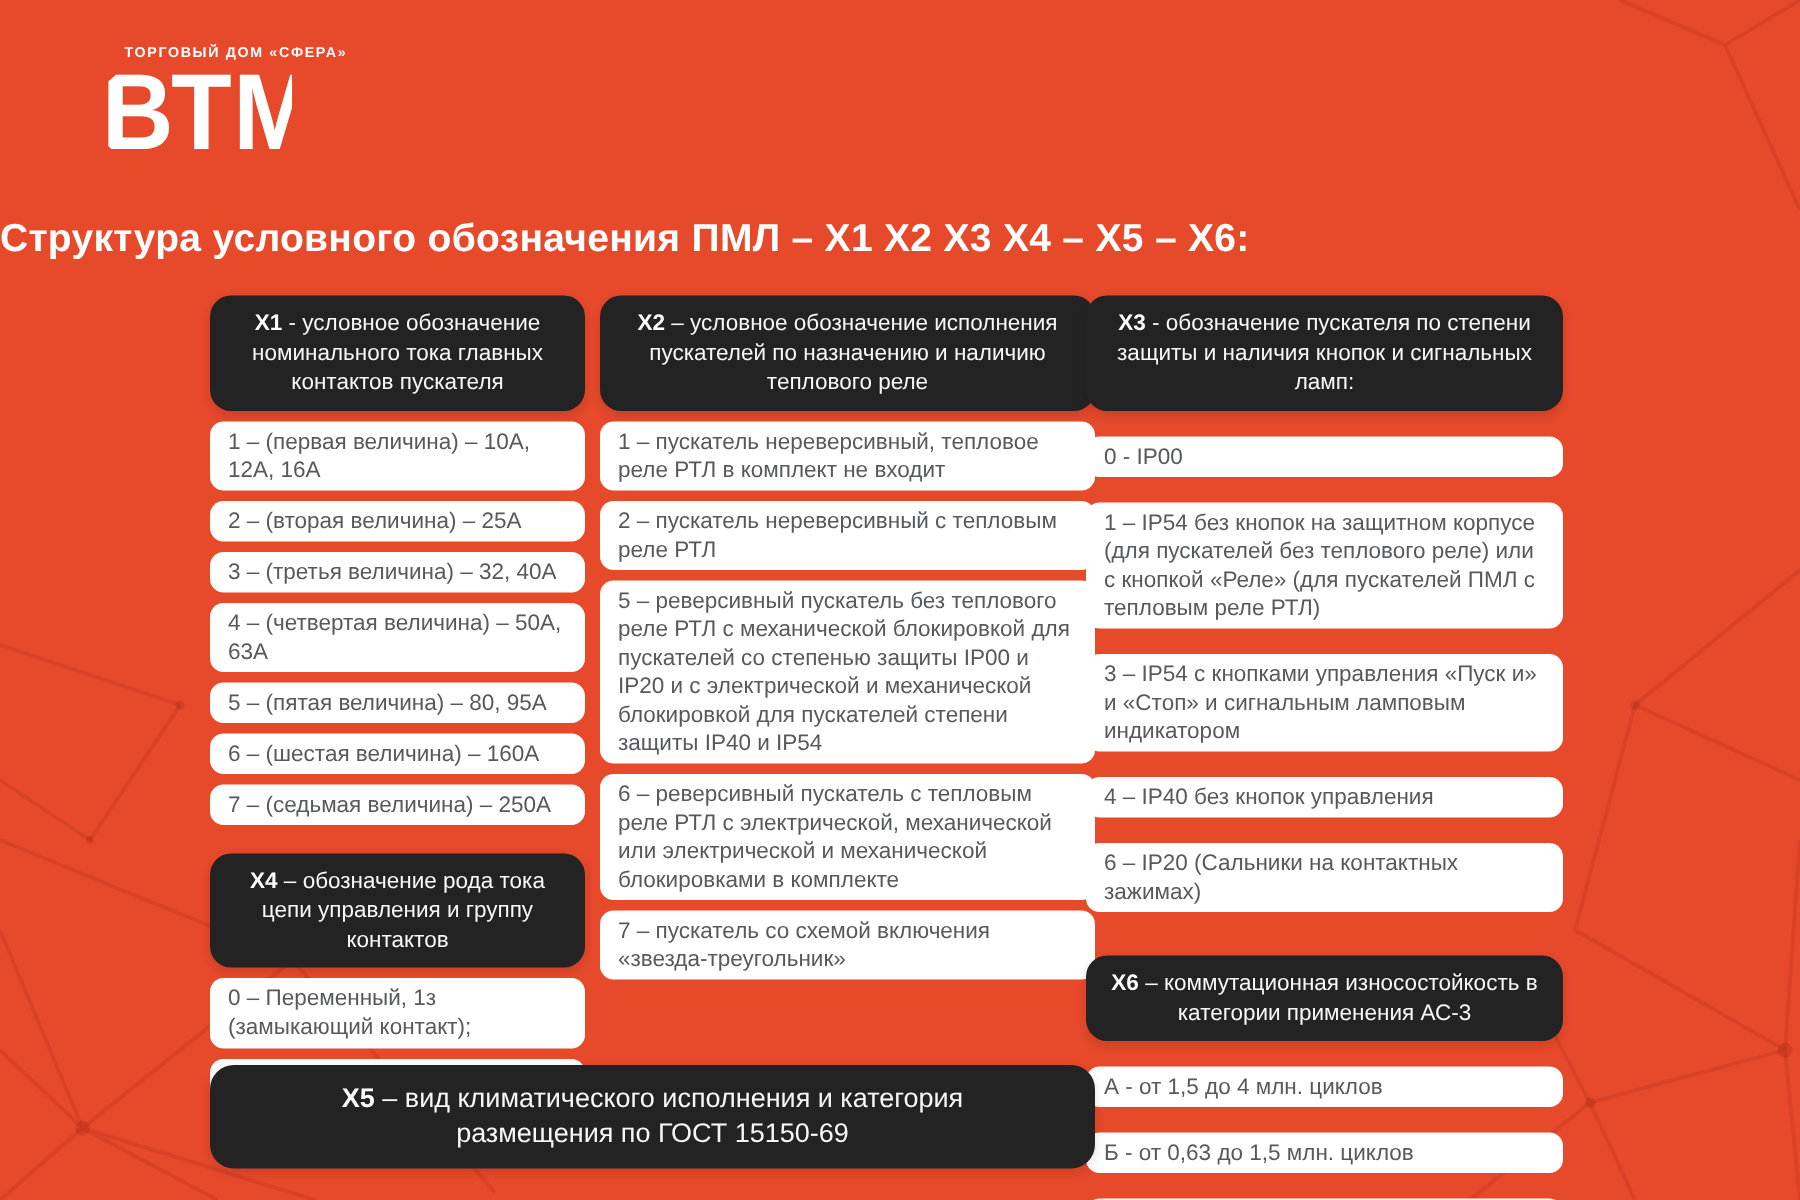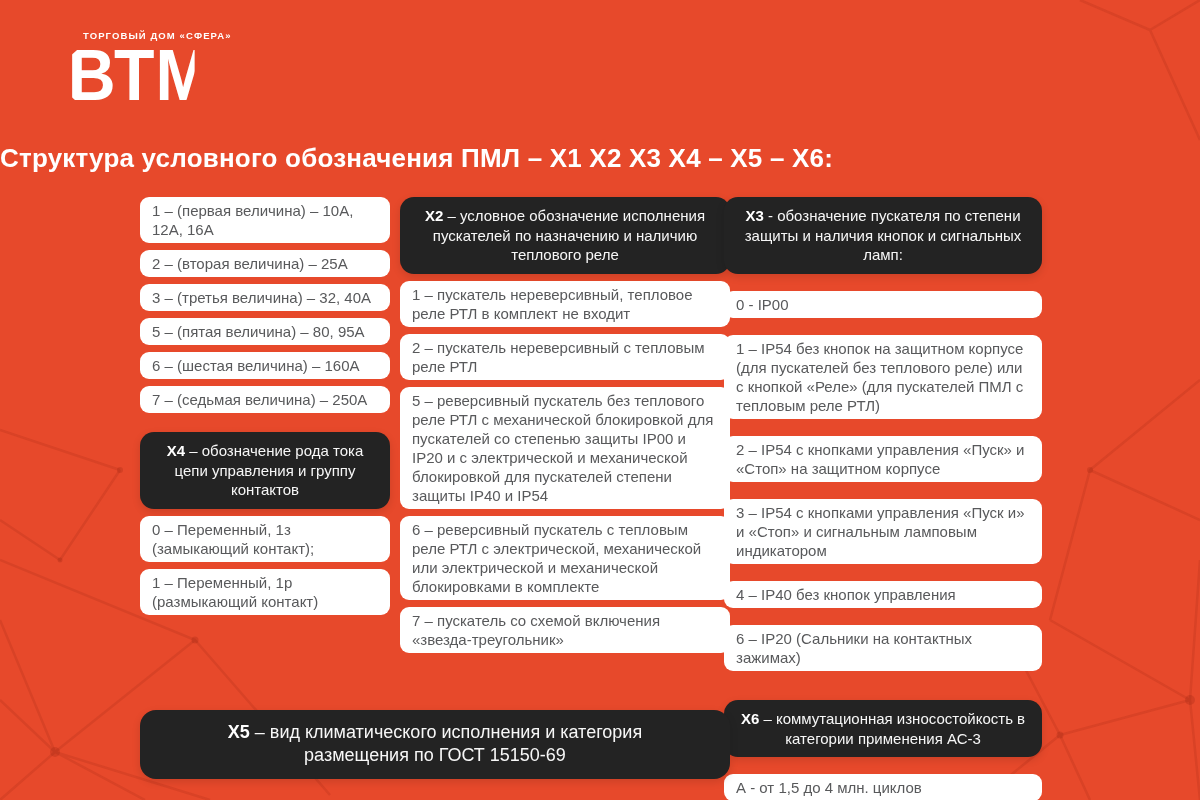--- a/index.html
+++ b/index.html
@@ -83,28 +83,32 @@
 </svg>
 
 <div class="logo">
   <div class="logo-tagline">ТОРГОВЫЙ ДОМ «СФЕРА»</div>
   <div class="logo-brand">ВТМ</div>
 </div>
 
 <div class="page-title">Структура условного обозначения ПМЛ – Х1 Х2 Х3 Х4 – Х5 – Х6:</div>
 
 <div class="col col1">
+  <div class="hdr"><b>Х1</b><span> - условное обозначение номинального тока главных контактов пускателя</span></div>
   <div class="item">
       <span>1 – (первая величина) – 10А, 12А, 16А</span>
     </div>
   <div class="item">
       <span>2 – (вторая величина) – 25А</span>
     </div>
   <div class="item">
       <span>3 – (третья величина) – 32, 40А</span>
+    </div>
+  <div class="item">
+      <span>4 – (четвертая величина) – 50А, 63А</span>
     </div>
   <div class="item">
       <span>5 – (пятая величина) – 80, 95А</span>
     </div>
   <div class="item">
       <span>6 – (шестая величина) – 160А</span>
     </div>
   <div class="item">
       <span>7 – (седьмая величина) – 250А</span>
     </div>
@@ -138,23 +142,20 @@
 
 <div class="col col3">
   <div class="hdr"><b>Х3</b><span> - обозначение пускателя по степени защиты и наличия кнопок и сигнальных ламп:</span></div>
   <div class="item">
       <span>0 - IP00</span>
     </div>
   <div class="item">
       <span>1 – IP54 без кнопок на защитном корпусе (для пускателей без теплового реле) или с кнопкой «Реле» (для пускателей ПМЛ с тепловым реле РТЛ)</span>
     </div>
   <div class="item">
-      <span>2 – IP54 с кнопками управления «Пуск» и «Стоп» на защитном корпусе</span>
-    </div>
-  <div class="item">
       <span>3 – IP54 с кнопками управления «Пуск и» и «Стоп» и сигнальным ламповым индикатором</span>
     </div>
   <div class="item">
       <span>4 – IP40 без кнопок управления</span>
     </div>
   <div class="item">
       <span>6 – IP20 (Сальники на контактных зажимах)</span>
     </div>
   <div class="hdr mt"><b>Х6</b><span> – коммутационная износостойкость в категории применения АС-3</span></div>
   <div class="item">

